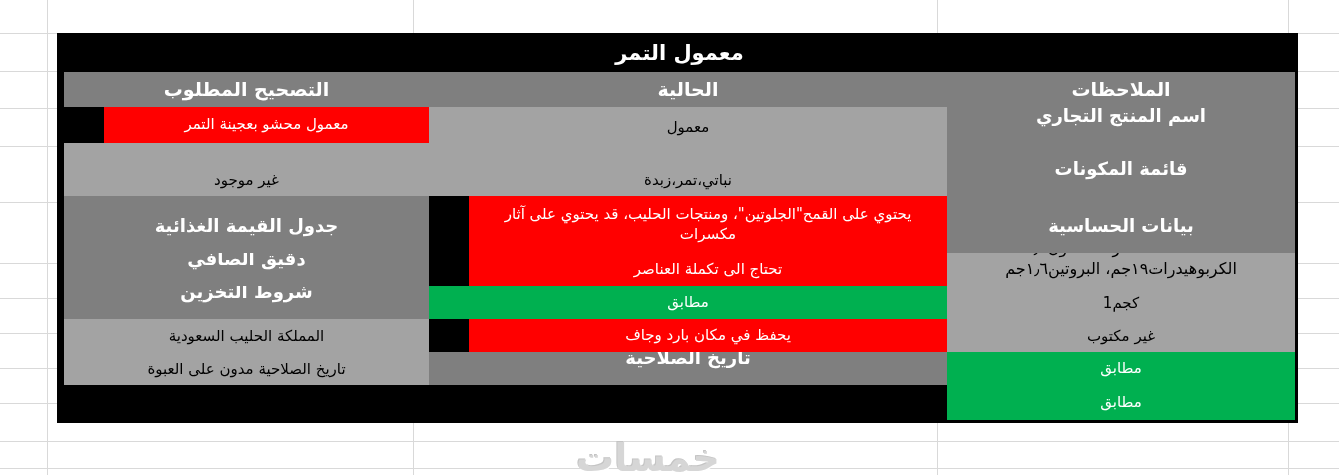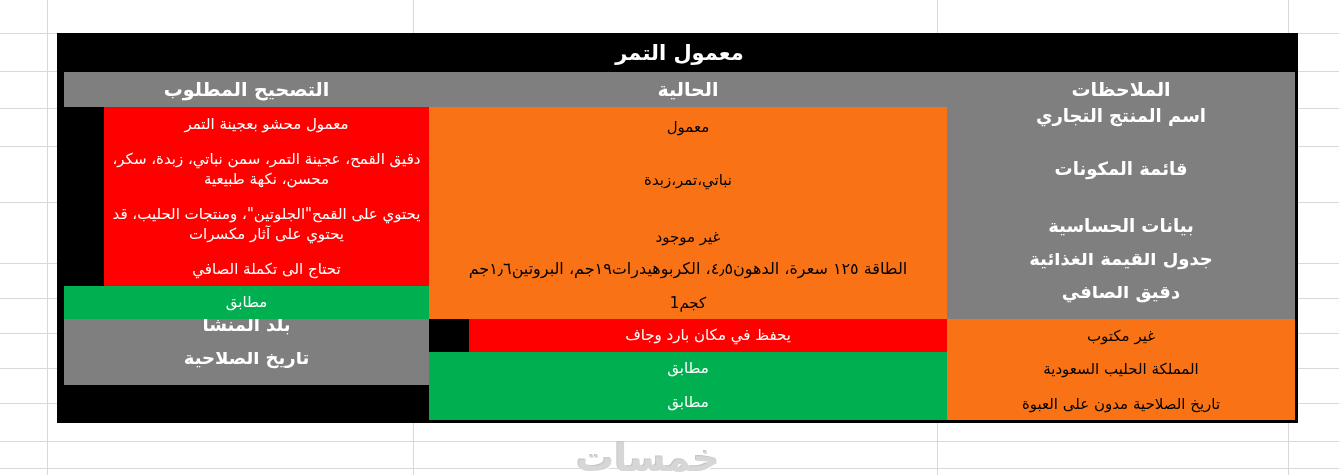--- a/index.html
+++ b/index.html
@@ -15,21 +15,21 @@
   .tbl{position:absolute;left:57px;top:33px;width:1241px;box-sizing:border-box;z-index:2;
     background:#000000;display:grid;padding:3px;gap:0;
     grid-template-columns:348px 518px 365px;
     grid-template-rows:36px 35px 36px 53px 57px 33px 33px 33px 33px 35px;}
   .cell{display:flex;align-items:center;justify-content:center;text-align:center;
     padding:0 6px;box-sizing:border-box;line-height:1.3;overflow:hidden;}
   .title{grid-column:1 / -1;background:#000000;color:#ffffff;font-weight:bold;font-size:21px;}
   .hdr{background:#7f7f7f;color:#ffffff;font-weight:bold;font-size:19px;}
   .lbl{background:#7f7f7f;color:#ffffff;font-weight:bold;font-size:18px;
     align-items:flex-end;padding-bottom:16px;}
-  .cur{background:#f97316;color:#000000;font-size:15px;align-items:flex-end;padding-bottom:6px;}
+  .cur{background:#a3a3a3;color:#000000;font-size:15px;align-items:flex-end;padding-bottom:6px;}
   .cur.small{font-size:16px;}
   .fix{color:#ffffff;font-size:15px;}
   .red{background:#ff0000;margin-left:40px;}
   .green{background:#00b050;}
 </style>
 </head>
 <body>
 
 <div class="stage">
 
@@ -59,40 +59,39 @@
     <div class="cell hdr">الملاحظات</div>
     <div class="cell hdr">الحالية</div>
     <div class="cell hdr">التصحيح المطلوب</div>
 
     <div class="cell lbl">اسم المنتج التجاري</div>
     <div class="cell cur">معمول</div>
     <div class="cell fix red">معمول محشو بعجينة التمر</div>
 
     <div class="cell lbl">قائمة المكونات</div>
     <div class="cell cur">نباتي،تمر،زبدة</div>
-    <div class="cell fix red">دقيق القمح، عجينة التمر، سمن نباتي، زبدة، سكر، محسن، نكهة طبيعية</div>
 
+    <div class="cell cur">غير موجود</div>
     <div class="cell lbl">بيانات الحساسية</div>
-    <div class="cell cur">غير موجود</div>
     <div class="cell fix red">يحتوي على القمح"الجلوتين"، ومنتجات الحليب، قد يحتوي على آثار مكسرات</div>
 
     <div class="cell lbl">جدول القيمة الغذائية</div>
     <div class="cell cur small">الطاقة ١٢٥ سعرة، الدهون٤٫٥، الكربوهيدرات١٩جم، البروتين١٫٦جم</div>
-    <div class="cell fix red">تحتاج الى تكملة الصافي</div>
+    <div class="cell fix red">تحتاج الى تكملة العناصر</div>
 
     <div class="cell lbl">دقيق الصافي</div>
     <div class="cell cur">
         <span dir="ltr">1كجم</span>
       </div>
     <div class="cell fix green">مطابق</div>
 
+    <div class="cell lbl">شروط التخزين</div>
     <div class="cell cur">غير مكتوب</div>
     <div class="cell fix red">يحفظ في مكان بارد وجاف</div>
 
-    <div class="cell lbl">بلد المنشأ</div>
     <div class="cell cur">المملكة الحليب السعودية</div>
     <div class="cell fix green">مطابق</div>
 
     <div class="cell lbl">تاريخ الصلاحية</div>
     <div class="cell cur">تاريخ الصلاحية مدون على العبوة</div>
     <div class="cell fix green">مطابق</div>
 
   </div>
 </div>
 

